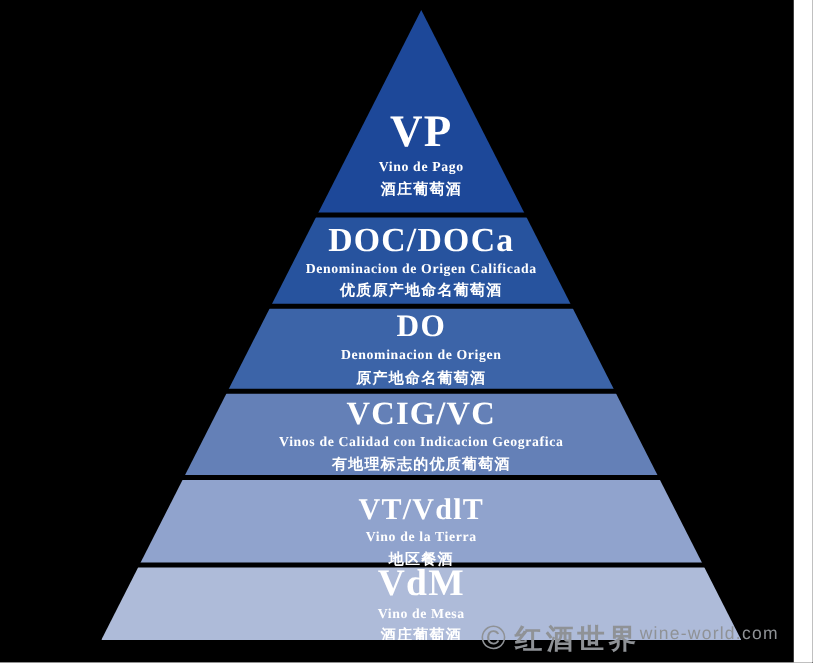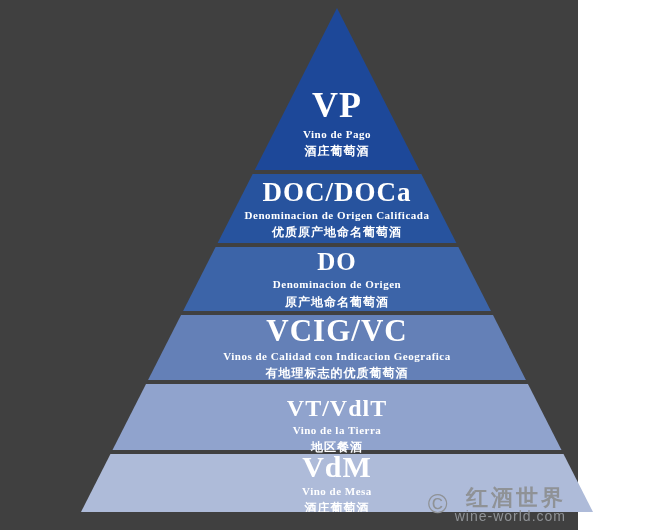--- a/index.html
+++ b/index.html
@@ -6,23 +6,23 @@
     margin: 0;
     padding: 0;
     background: #ffffff;
     width: 650px;
     height: 530px;
     font-family: "Liberation Serif", serif;
     overflow: hidden;
   }
   .stage {
     position: relative;
-    width: 578px;
+    width: 635px;
     height: 530px;
-    background: #404040;
+    background: #000000;
   }
   .pyramid {
     position: absolute;
     left: 81px;
     top: 8px;
     width: 512px;
     height: 504px;
     -webkit-clip-path: polygon(50% 0%, 100% 100%, 0% 100%);
     clip-path: polygon(50% 0%, 100% 100%, 0% 100%);
   }
@@ -44,21 +44,21 @@
   .level-6 { height: 58px; margin-bottom: 0; }
 
   .code {
     font-weight: bold;
     letter-spacing: 1px;
     line-height: 1.05;
   }
   .level-1 .code { font-size: 36px; }
   .level-2 .code { font-size: 27px; }
   .level-3 .code { font-size: 25px; }
-  .level-4 .code { font-size: 31px; }
+  .level-4 .code { font-size: 26px; }
   .level-5 .code { font-size: 24px; margin-top: 16px; }
   .level-6 .code { font-size: 30px; }
 
   .sub {
     font-size: 11px;
     font-weight: bold;
     margin-top: 3px;
     letter-spacing: 0.5px;
     line-height: 1.1;
   }
@@ -79,22 +79,21 @@
     align-items: center;
     gap: 7px;
   }
   .wm-symbol {
     font-size: 27px;
     line-height: 1;
     font-family: "Liberation Sans", sans-serif;
   }
   .wm-col {
     display: flex;
-    flex-direction: column;
-    align-items: flex-end;
+    align-items: flex-start;
   }
   .wm-name {
     font-size: 22px;
     font-weight: bold;
     letter-spacing: 3px;
     line-height: 1.05;
   }
   .wm-url {
     font-size: 14px;
     letter-spacing: 1px;

